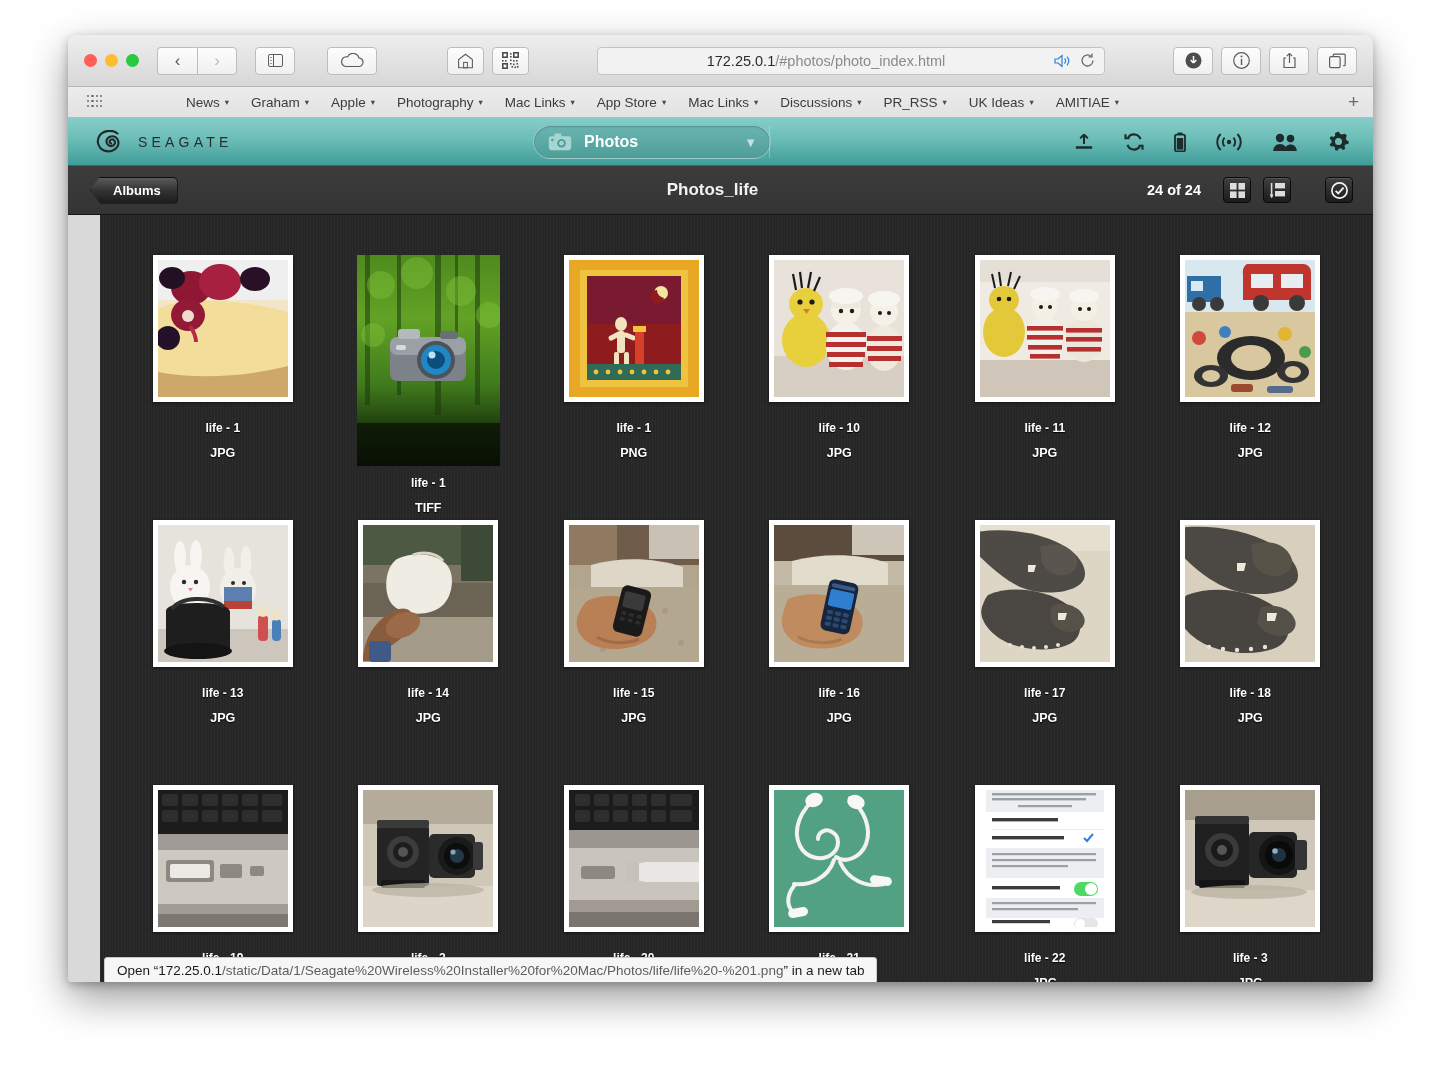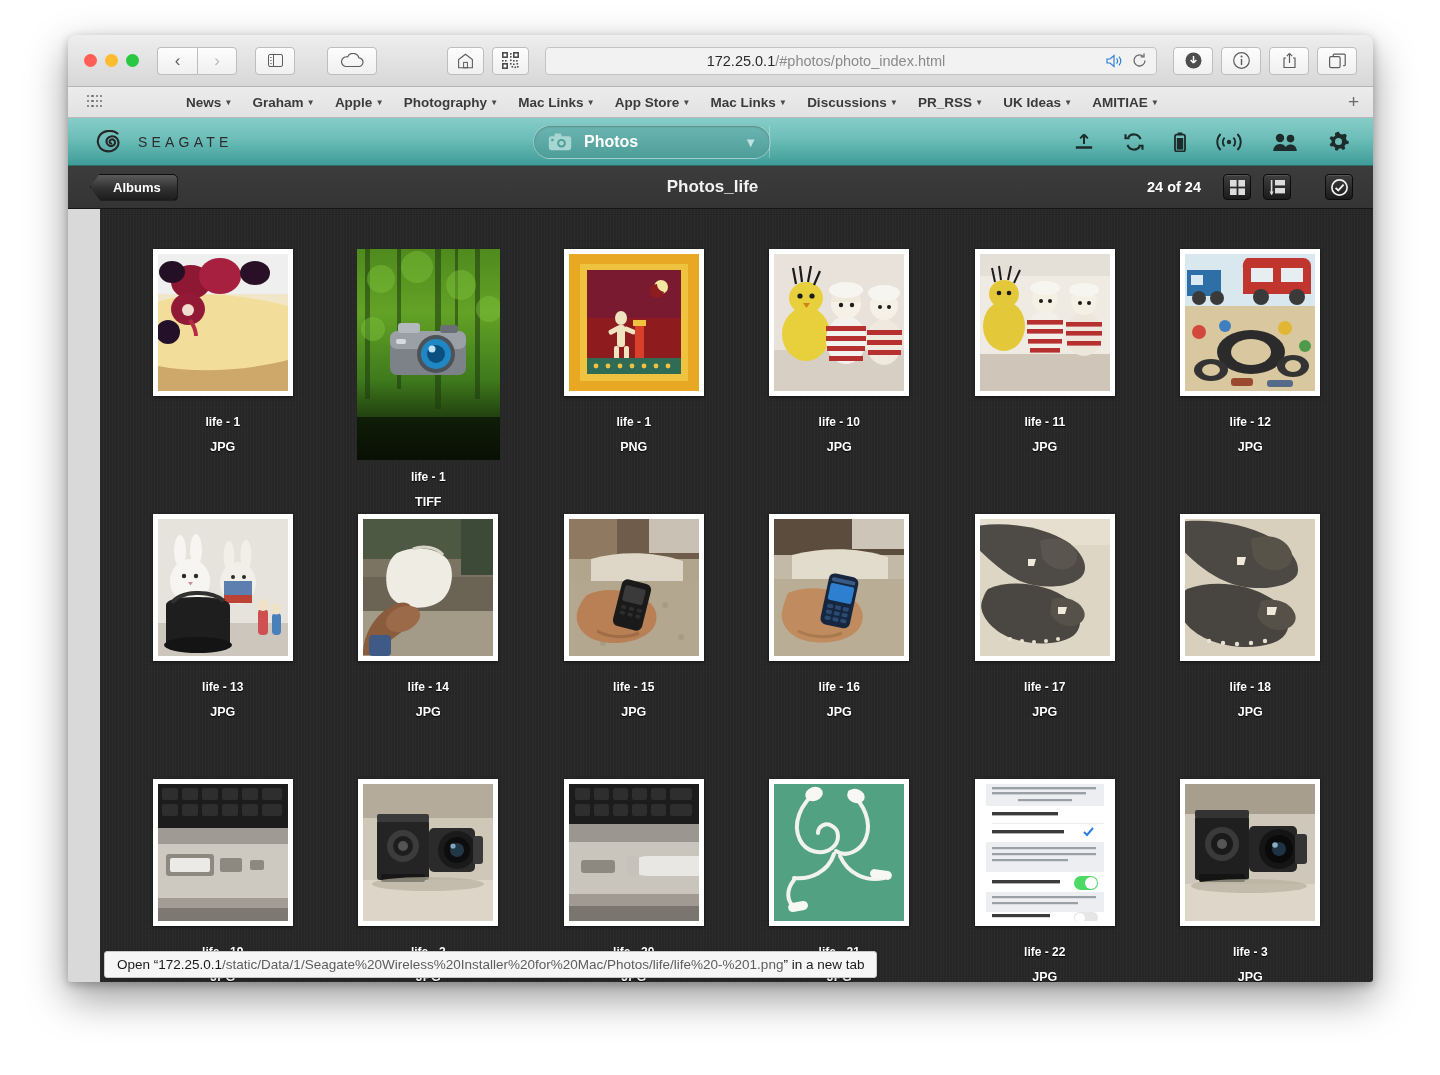--- a/index.html
+++ b/index.html
@@ -43,21 +43,21 @@
   }
   .tb-group { display: flex; margin-left: 18px; }
   .tb-group .tb-btn:first-child { border-radius: 4px 0 0 4px; border-right: none; }
   .tb-group .tb-btn:last-child  { border-radius: 0 4px 4px 0; }
   .tb-btn.wide { min-width: 40px; }
   .chev { font-size: 17px; line-height: 1; }
   .chev.dim { color: #b9b9b9; }
 
   #address-wrap { flex: 1; display: flex; justify-content: center; }
   #address-bar {
-    width: 612px; height: 28px;
+    width: 508px; height: 28px;
     background: #f2f2f2; border: 1px solid #c3c3c3; border-radius: 4px;
     display: flex; align-items: center; position: relative;
   }
   #address-text {
     flex: 1; text-align: center; font-size: 14.5px; color: #8a8a8a;
     white-space: nowrap; overflow: hidden;
   }
   #address-text b { color: #2b2b2b; font-weight: 400; }
   .addr-icons { display: flex; align-items: center; gap: 9px; padding-right: 9px; }
 
@@ -65,21 +65,21 @@
 
   
   #bookmarks-bar {
     height: 31px; background: linear-gradient(#ececec, #e2e2e2);
     border-bottom: 1px solid #b9b9b9;
     display: flex; align-items: center; position: relative;
   }
   #bk-grid { margin-left: 19px; width: 16px; height: 14px;
              display: grid; grid-template-columns: repeat(4,1fr); grid-template-rows: repeat(3,1fr); gap: 1px; }
   #bk-grid i { background: #6e6e6e; border-radius: 50%; width: 2.4px; height: 2.4px; }
-  #bk-items { display: flex; align-items: center; gap: 0px; margin-left: 72px; font-weight: bold; }
+  #bk-items { display: flex; align-items: center; gap: 0px; margin-left: 72px; }
   .bk-item {
     font-size: 13.5px; color: #3b3b3b; padding: 0 11px;
     display: flex; align-items: center; gap: 5px; white-space: nowrap;
   }
   .bk-caret { font-size: 8.5px; color: #4a4a4a; }
   #bk-plus { position: absolute; right: 14px; font-size: 19px; color: #6b6b6b; font-weight: 300; }
 
   
   #seagate-bar {
     position: relative; height: 48px;
@@ -101,21 +101,21 @@
   }
   #app-pill-label { font-size: 16px; font-weight: bold; color: #fff; margin-left: 12px; }
   #app-pill-caret { margin-left: auto; margin-right: 12px; color: #bfe2e0; font-size: 13px; }
   #app-pill-div { width: 1px; height: 32px; background: rgba(255,255,255,.28); margin-right: 0; }
 
   #seagate-icons { position: absolute; right: 24px; display: flex; align-items: center; gap: 30px; }
   .sg-icon { color: #1d2b2a; display: flex; align-items: center; }
 
   
   #sub-header {
-    position: relative; height: 43px;
+    position: relative; height: 49px;
     background: linear-gradient(#3c3c3c, #343434);
     border-bottom: 1px solid #151515;
     display: flex; align-items: center;
   }
   #albums-button {
     margin-left: 22px; height: 27px; padding: 0 16px 0 22px;
     background: linear-gradient(#5a5a5a 0%, #323232 52%, #1c1c1c 100%);
     border: 1px solid #0d0d0d;
     border-radius: 3px 5px 5px 3px;
     display: flex; align-items: center;

